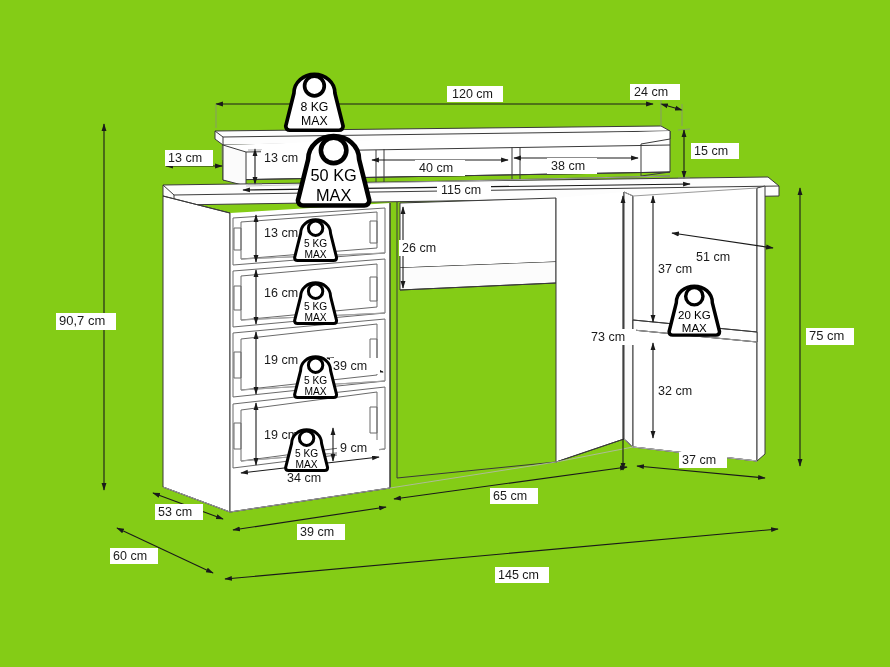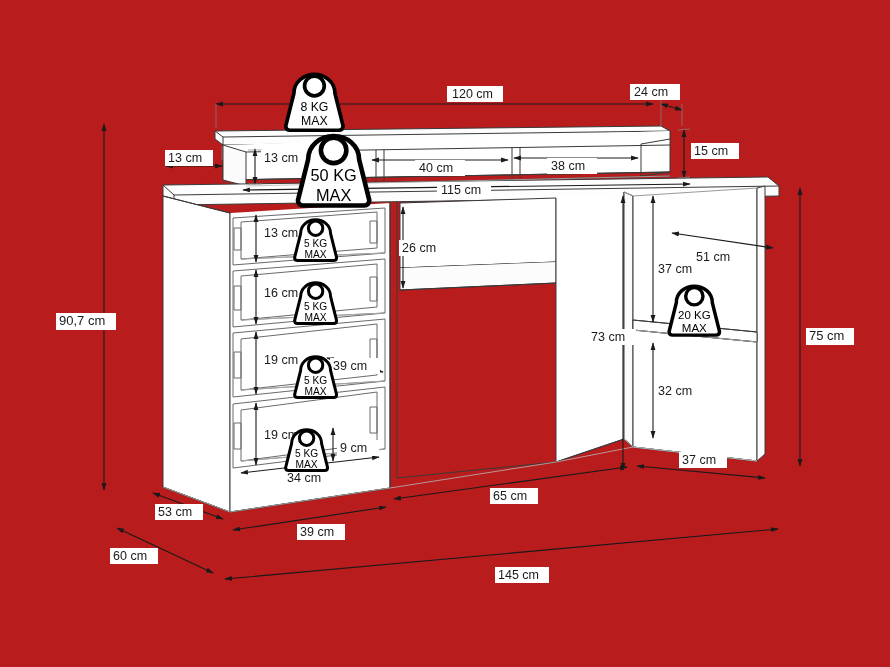--- a/index.html
+++ b/index.html
@@ -4,21 +4,21 @@
 <style>
   html, body {
     margin: 0;
     padding: 0;
     background: #ffffff;
   }
   #page {
     position: relative;
     width: 890px;
     height: 667px;
-    background: #b91c1c;
+    background: #84cc16;
     overflow: hidden;
     font-family: "Liberation Sans", sans-serif;
   }
   #drawing { position: absolute; left: 0; top: 0; }
 
   .dim-text {
     font-family: "Liberation Sans", sans-serif;
     font-size: 12.5px;
     fill: #1a1a1a;
     dominant-baseline: middle;

